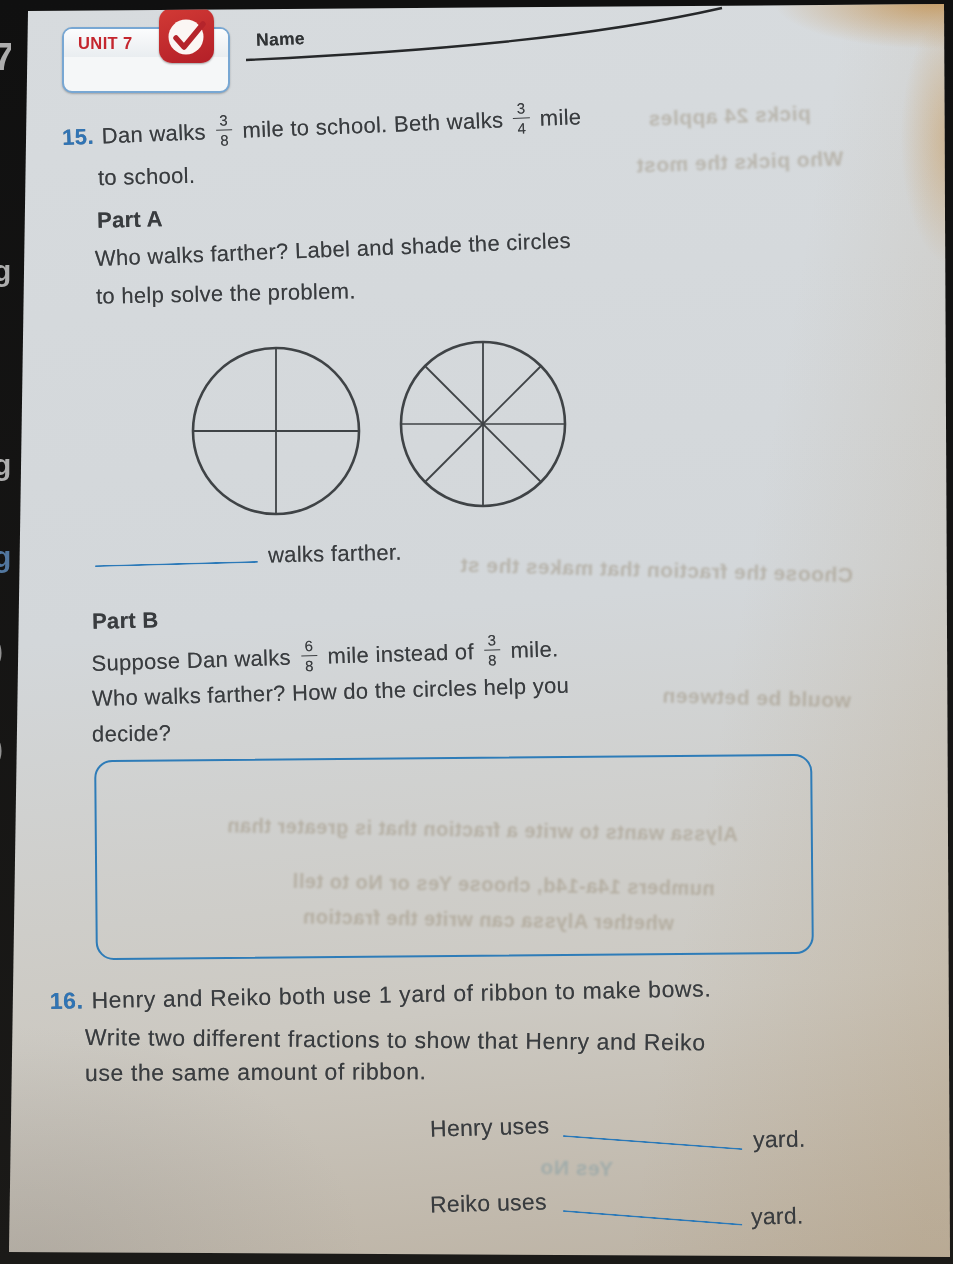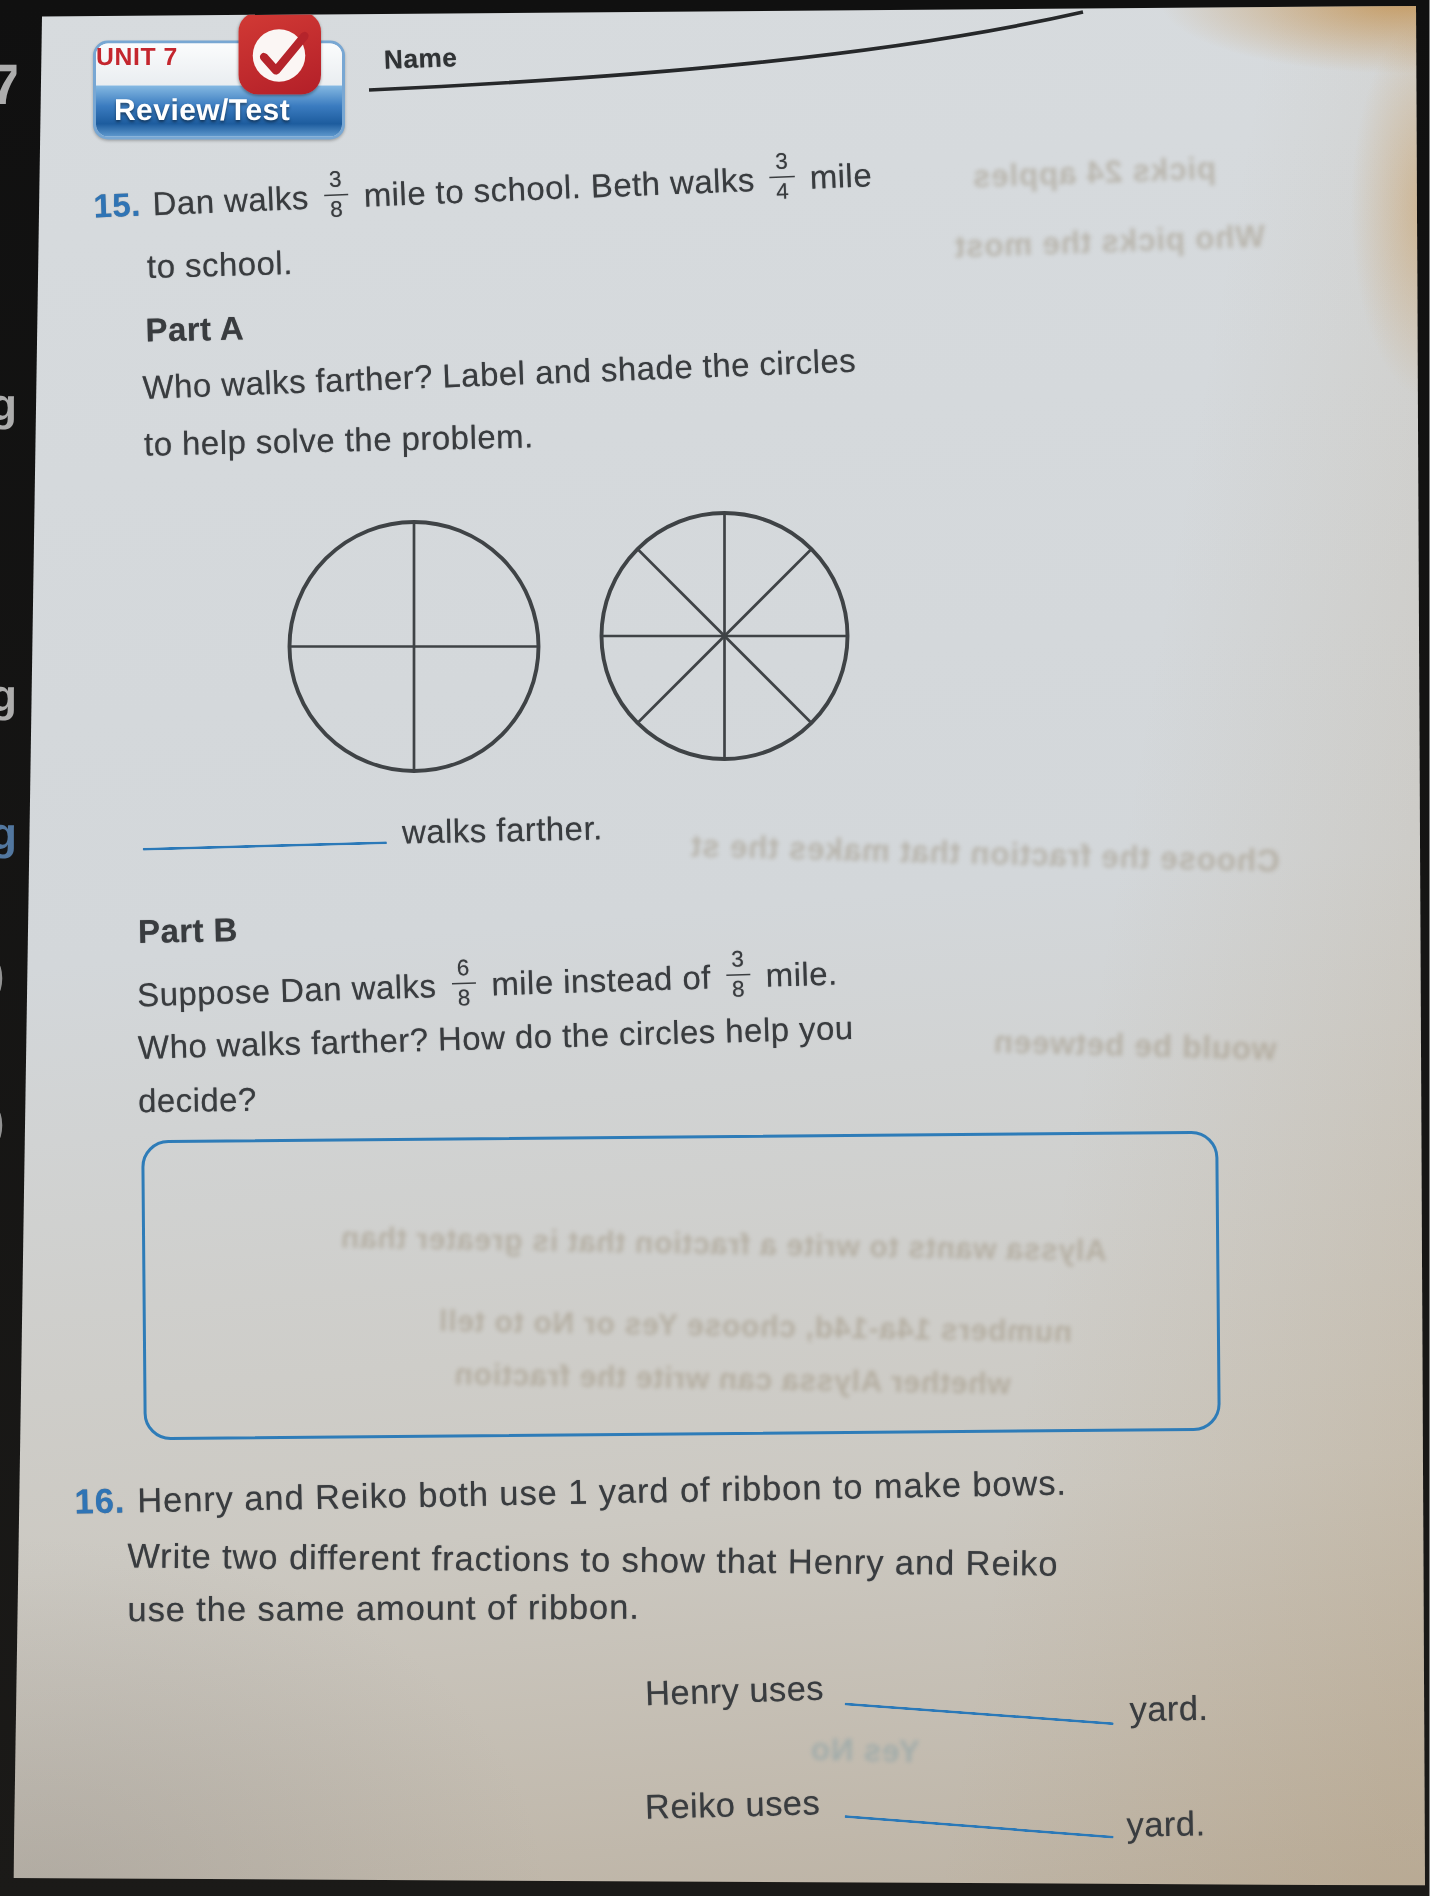--- a/index.html
+++ b/index.html
@@ -36,21 +36,21 @@
   .frac .den{font-size:15px;border-top:1.7px solid #3b3e41;padding:2px 4px 0;}
   .blank{position:absolute;border-top:2.6px solid #2b79b8;border-radius:2px;}
   .ghost{
     position:absolute;white-space:nowrap;color:#93866f;font-weight:bold;
     transform:scaleX(-1) rotate(-1.5deg);filter:blur(1.3px);opacity:.42;font-size:21px;letter-spacing:.5px;
   }
   
   .badge{position:absolute;left:62px;top:27px;width:164px;height:62px;border-radius:10px;
     border:2px solid #78a7d3;box-shadow:0 1px 2px rgba(0,0,0,.25);background:#f5f7f8;}
   .badge-top{height:28px;border-radius:8px 8px 0 0;background:linear-gradient(180deg,#fbfcfd,#e9edf0);
-    display:flex;}
+    display:flex;align-items:center;padding-left:14px;}
   .badge-top span{color:#c4262e;font-weight:bold;font-size:16.5px;letter-spacing:.4px;}
   .badge-bottom{height:34px;border-radius:0 0 8px 8px;
     background:linear-gradient(180deg,#85b9e2 0%,#3b7cc0 40%,#1d5c9e 75%,#5e98cd 100%);
     display:flex;align-items:center;padding-left:12px;}
   .badge-bottom span{color:#fff;font-weight:bold;font-size:20px;text-shadow:0 1px 2px rgba(0,0,0,.45);letter-spacing:.3px;}
   .check{position:absolute;left:95px;top:-21px;width:55px;height:55px;border-radius:13px;
     background:linear-gradient(160deg,#d23a35,#b31f28);box-shadow:0 1px 2px rgba(0,0,0,.35);}
   .box{position:absolute;left:95px;top:757px;width:714px;height:196px;border:2px solid #2e7cb8;
     border-radius:18px;transform:rotate(-.5deg);}
 </style>
@@ -64,23 +64,20 @@
   <span class="edge-glyph" style="top:540px;color:#5d89b8;">g</span>
   <span class="edge-glyph" style="top:634px;color:#a8a8a8;">)</span>
   <span class="edge-glyph" style="top:732px;color:#a8a8a8;">)</span>
 </div>
 
 <div class="paper">
 
   <div class="badge">
     <div class="badge-top">
         <span>UNIT 7</span>
-      </div>
-    <div class="badge-bottom">
-        <span>Review/Test</span>
       </div>
     <div class="check">
       <svg width="55" height="55" viewBox="0 0 55 55" style="overflow:visible">
         <circle cx="27" cy="29" r="17.5" fill="#fbf6f4"></circle>
         <path d="M17 30 L25 39 L44 16" fill="none" stroke="#b5242b" stroke-width="5.5" stroke-linecap="round" stroke-linejoin="round"></path>
       </svg>
     </div>
   </div>
 
   <div class="t bold" style="left:256px;top:29px;font-size:17.5px;transform:rotate(-2deg);color:#303335;">Name</div>

